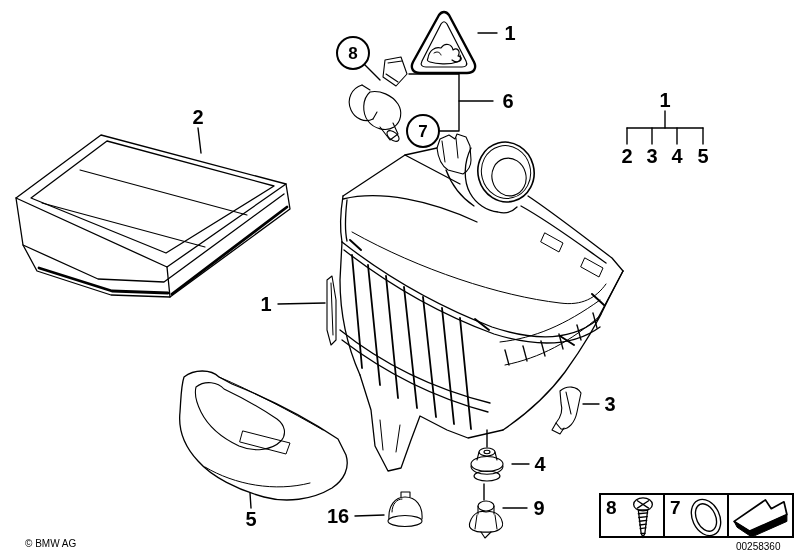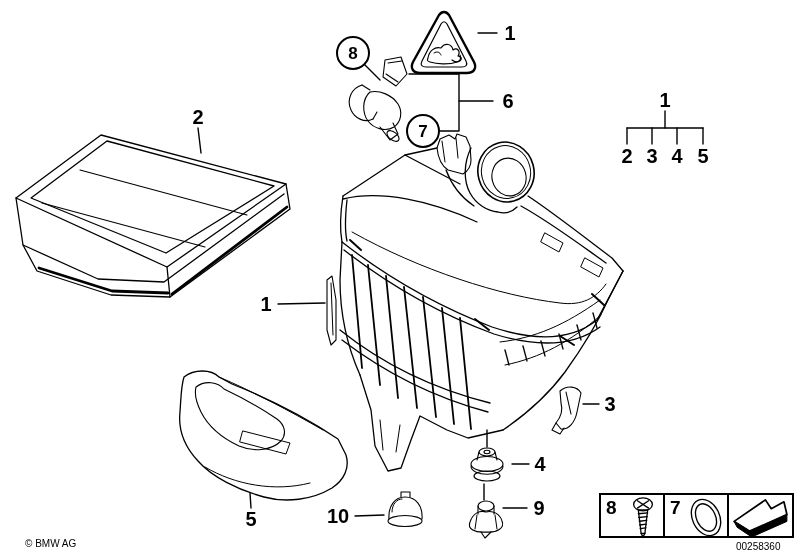--- a/index.html
+++ b/index.html
@@ -197,21 +197,21 @@
 
   <div class="lbl" style="left:266px;top:304px">1</div>
   <div class="lbl" style="left:198px;top:117px">2</div>
   <div class="lbl" style="left:610px;top:404px">3</div>
   <div class="lbl" style="left:540px;top:464px">4</div>
   <div class="lbl" style="left:251px;top:519px">5</div>
   <div class="lbl" style="left:508px;top:101px">6</div>
   <div class="lbl circled" style="left:423px;top:131px">7</div>
   <div class="lbl circled" style="left:353px;top:53px">8</div>
   <div class="lbl" style="left:539px;top:508px">9</div>
-  <div class="lbl" style="left:338px;top:516px">10</div>
+  <div class="lbl" style="left:338px;top:516px">16</div>
   <div class="lbl" style="left:510px;top:33px">1</div>
 
   <div class="lbl" style="left:665px;top:100px">1</div>
   <div class="lbl" style="left:627px;top:156px">2</div>
   <div class="lbl" style="left:652px;top:156px">3</div>
   <div class="lbl" style="left:677px;top:156px">4</div>
   <div class="lbl" style="left:703px;top:156px">5</div>
 
   <div class="fbox" style="left:599px;top:493px;width:66px;height:45px">
     <span class="fbox-num">8</span>

